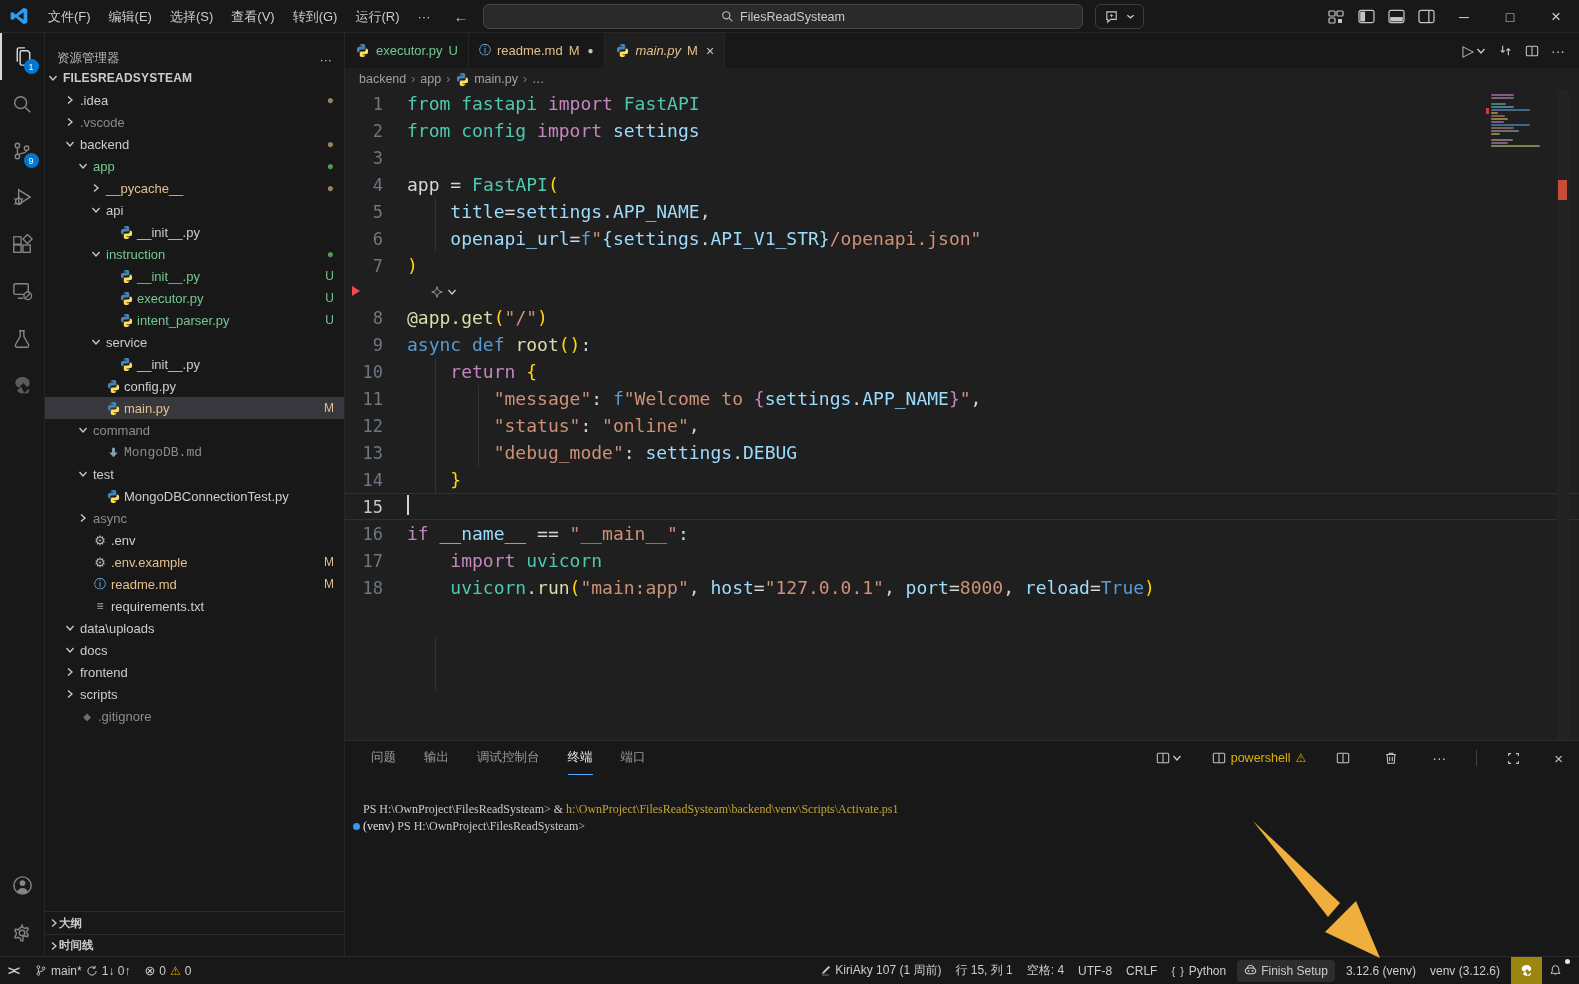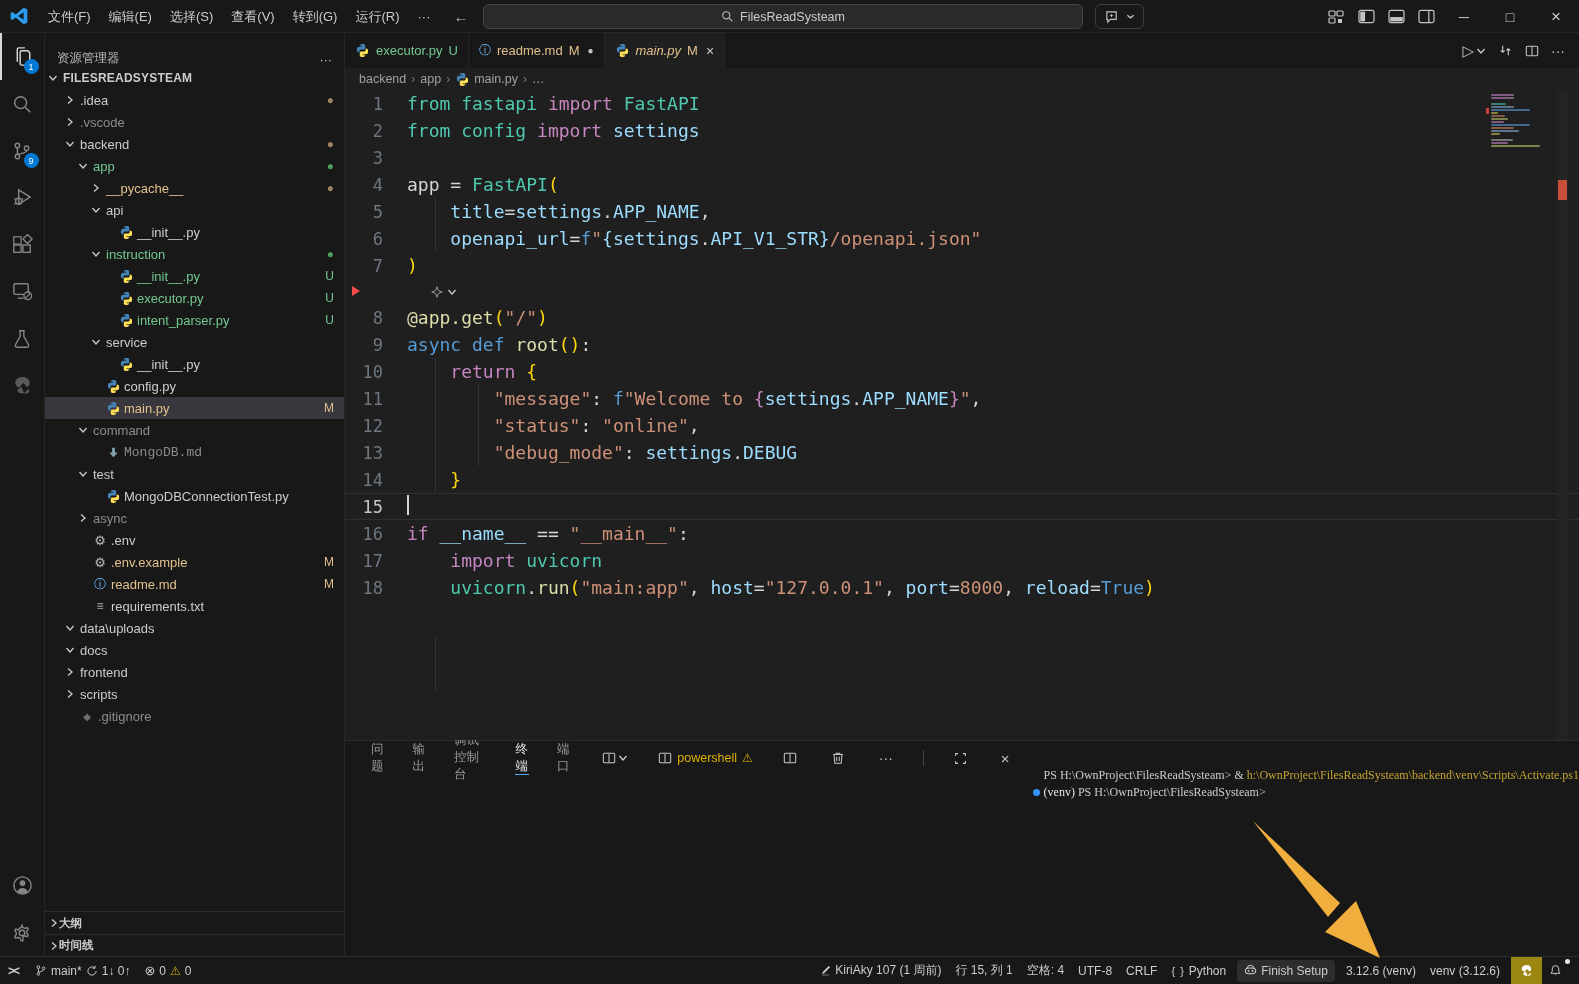--- a/index.html
+++ b/index.html
@@ -66,21 +66,21 @@
   .sparkle{margin-left:85px;display:flex;align-items:center;gap:3px;color:#8f8f8f}
   .tk-teal{color:#4ec9b0}.tk-pink{color:#c586c0}.tk-blue{color:#569cd6}.tk-lblue{color:#9cdcfe}
   .tk-str{color:#ce9178}.tk-yel{color:#dcdcaa}.tk-gold{color:#ffd70a}.tk-white{color:#d4d4d4}.tk-num{color:#ce9178}
   .iguide{position:absolute;width:1px;background:#333;left:0;top:0}
   .minimap{position:absolute;top:4px;right:30px;width:58px}
   .mmrow{height:2px;margin-bottom:1px;border-radius:1px;opacity:.8}
   .mm-redmark{position:absolute;left:-5px;width:3px;height:6px;background:#cc3b3b}
   .ruler{position:absolute;top:0;right:10px;width:12px;height:100%;background:#232323}
   .rulermark{position:absolute;right:12px;top:90px;width:9px;height:20px;background:#c74e39}
   
-  .panel{height:216px;border-top:1px solid #2b2b2b;background:#181818;display:flex;flex-direction:row}
+  .panel{height:216px;border-top:1px solid #2b2b2b;background:#181818;display:flex;flex-direction:column}
   .panel-header{height:34px;display:flex;align-items:center;padding:0 12px 0 26px}
   .ptab{font-size:12.5px;color:#9a9a9a;margin-right:28px;height:34px;display:flex;align-items:center;border-bottom:1px solid transparent}
   .ptab.active{color:#e7e7e7;border-bottom:1px solid #4daafc}
   .panel-actions{margin-left:auto;display:flex;align-items:center;gap:26px;color:#c5c5c5}
   .pa-term{display:flex;align-items:center;gap:5px;color:#ddb100;font-size:12.5px}
   .pa-div{width:1px;height:16px;background:#444}
   .panel-content{flex:1;padding:26px 0 0 4px;font-family:Liberation Serif, serif;font-size:12px;line-height:17px}
   .tline{display:flex;align-items:center;white-space:pre}
   .tgut{width:14px;flex:none;display:flex;justify-content:center}
   .tdot{width:7px;height:7px;border-radius:50%;background:#3794ff}

